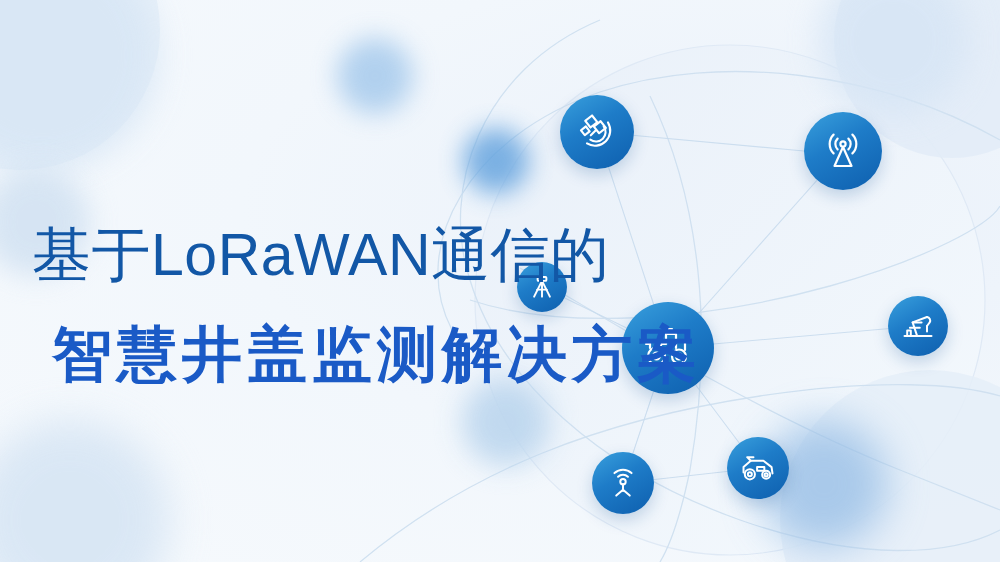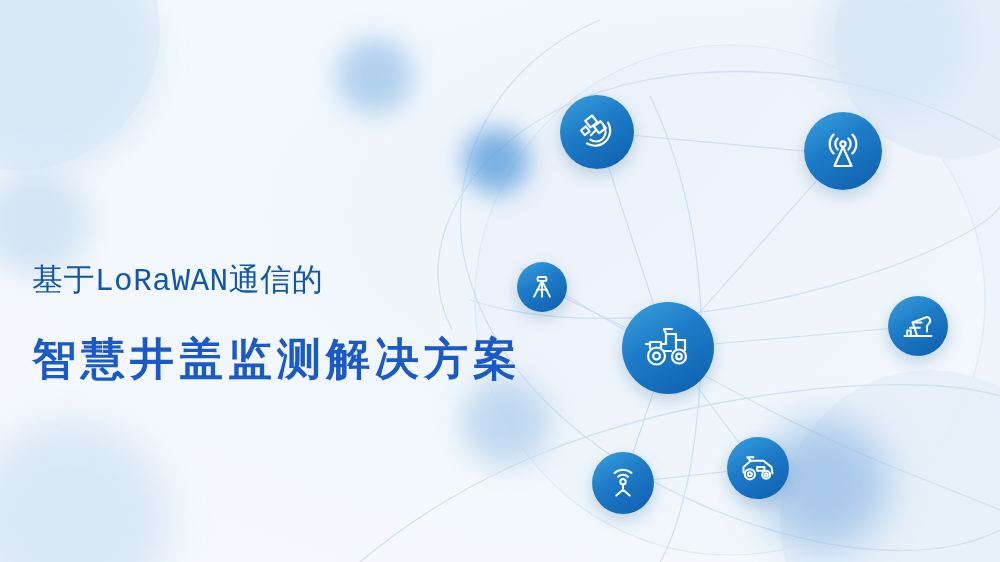--- a/index.html
+++ b/index.html
@@ -33,27 +33,26 @@
     background:linear-gradient(150deg,#39a0dd 0%,#1e7cc8 42%,#0e5fae 100%);
     box-shadow:0 6px 16px rgba(20,80,150,.22);
     display:flex;align-items:center;justify-content:center;
   }
   .node svg{display:block;}
   .node .ic{stroke:#ffffff;fill:none;stroke-width:2.2;stroke-linecap:round;stroke-linejoin:round;}
 
   
   .title-wrap{position:absolute;left:32px;top:226px;width:520px;}
   .tline{
-    font-family:Liberation Mono, monospace;
-    font-size:31px;line-height:1;letter-spacing:.5px;font-weight:400;
+    font-family:Liberation Sans, sans-serif;
+    font-size:59px;line-height:1;letter-spacing:.5px;font-weight:400;
     white-space:nowrap;
-    margin-top:40px;
   }
   .t1{color:#1257a6;}
-  .t2{color:#1a5ac6;margin-top:40px;margin-left:0;letter-spacing:5px;font-family:"Liberation Sans", sans-serif;font-weight:700;font-size:44px;}
+  .t2{color:#1a5ac6;margin-top:40px;margin-left:20px;letter-spacing:5px;font-family:"Liberation Sans", sans-serif;font-weight:700;font-size:60px;}
 </style>
 </head>
 <body>
 
 <div id="slide">
 
   <svg class="bgsvg" viewBox="0 0 1000 562" preserveAspectRatio="none">
     <defs>
       <linearGradient id="gFaint" x1="0" y1="0" x2="1" y2="1">
         <stop offset="0%" stop-color="#e9f0f9"></stop>

